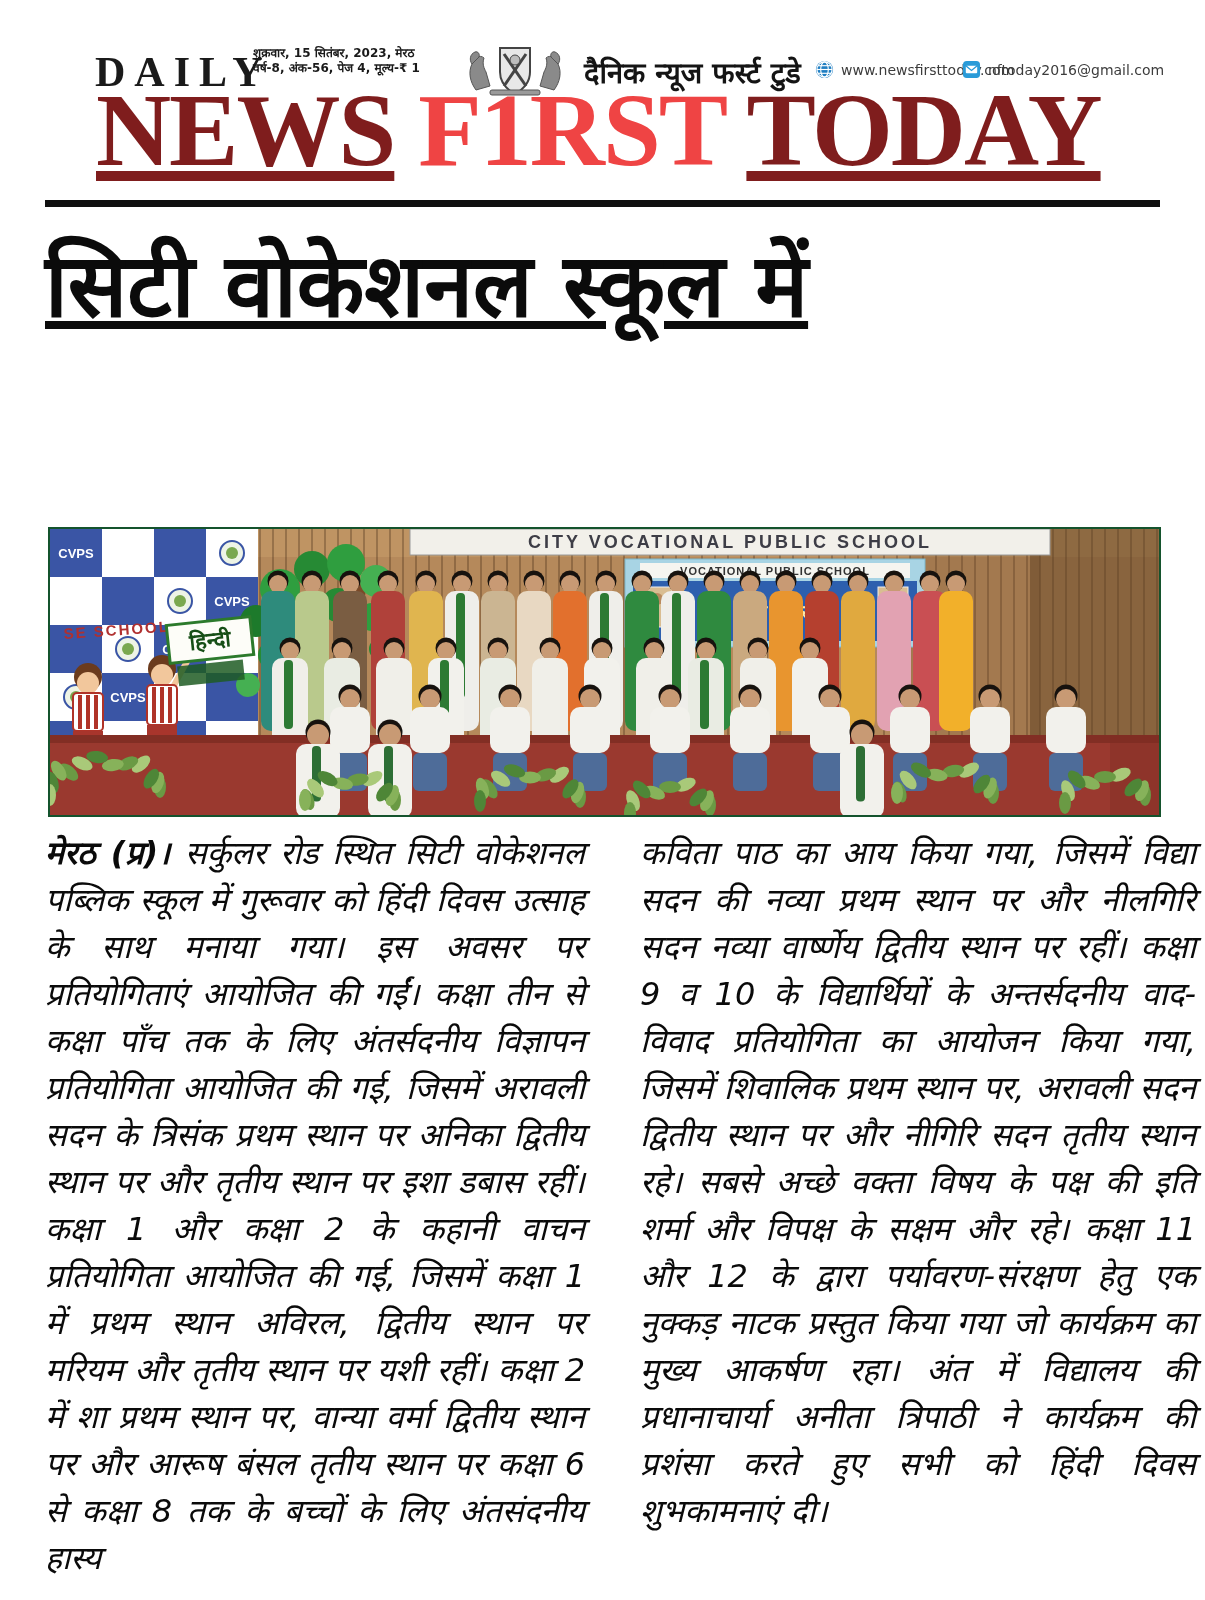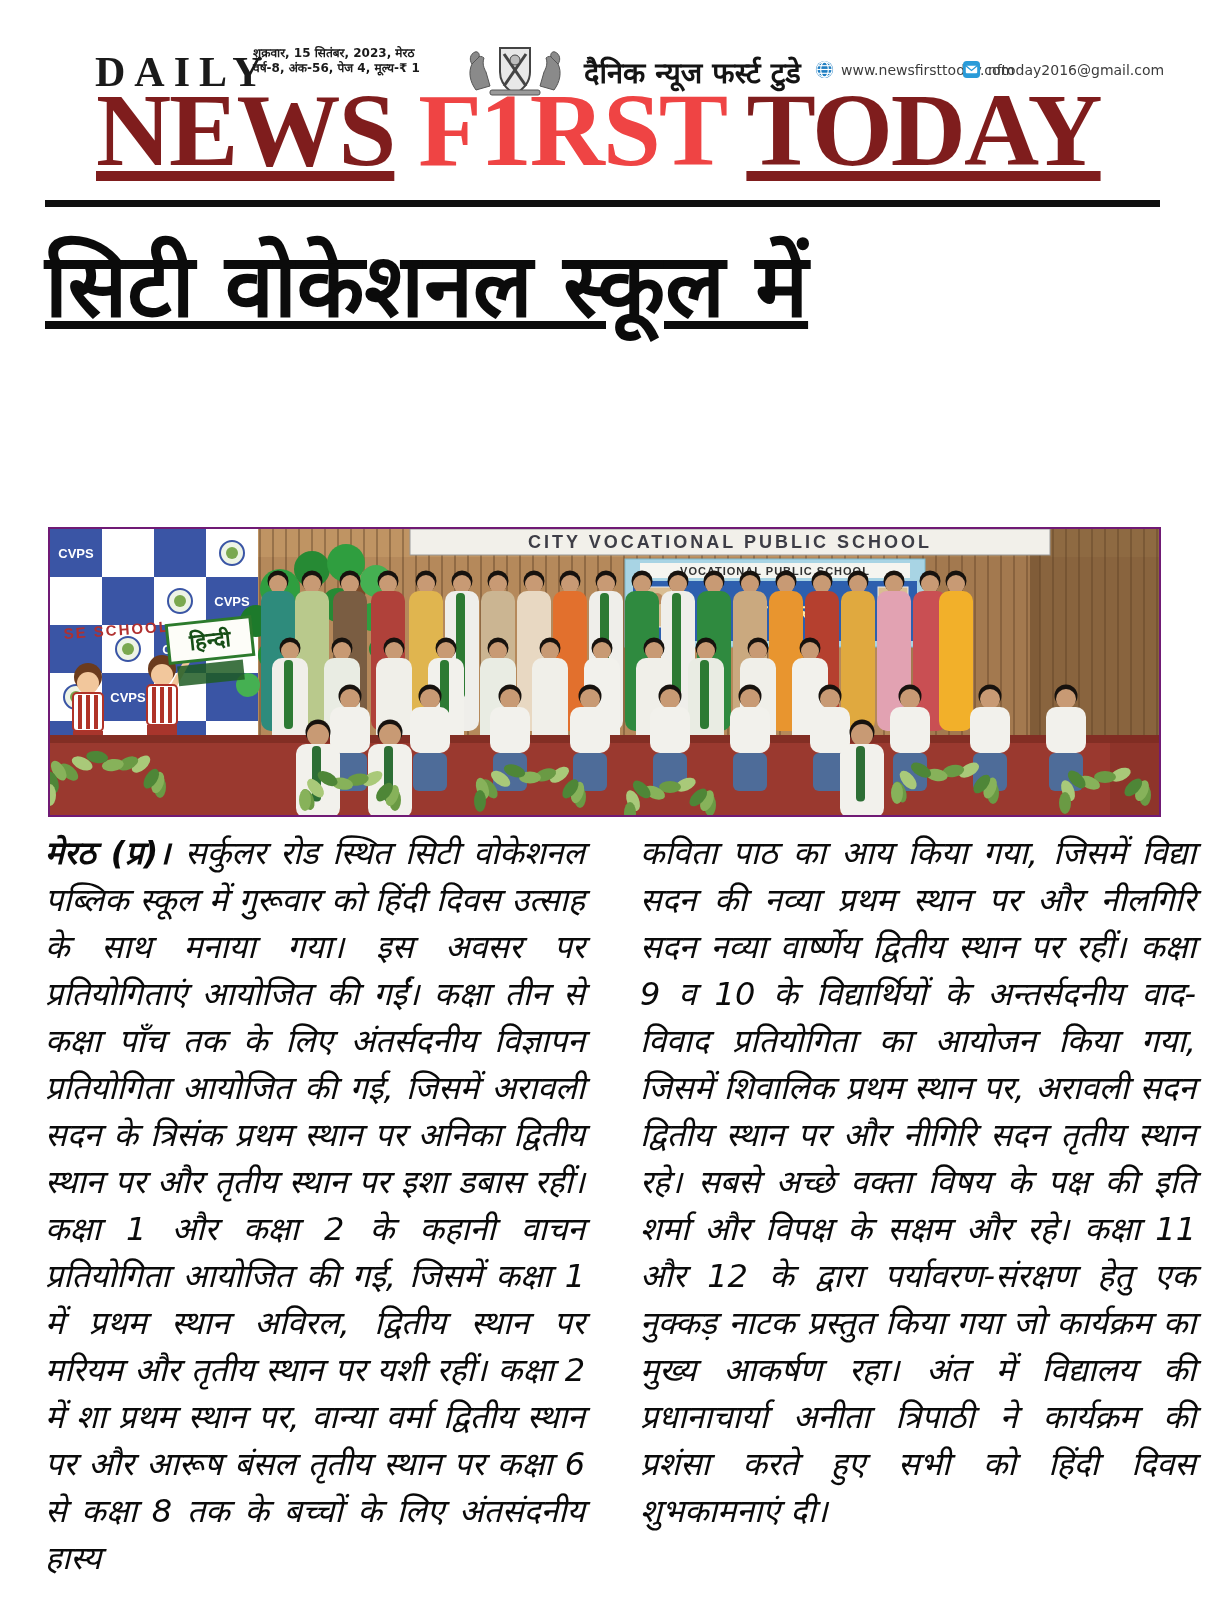--- a/index.html
+++ b/index.html
@@ -25,21 +25,21 @@
   .contact.mail{left:962px;}
   .rule{position:absolute;left:45px;top:200px;width:1115px;height:7px;background:#101010;}
 
   
   .headline{position:absolute;left:45px;top:228px;width:1120px;
          font-family:"DejaVu Sans",sans-serif;font-weight:800;color:#0b0b0b;
          font-size:88px;line-height:1.32;letter-spacing:0px;text-decoration:underline;}
 
   
   .photo-frame{position:absolute;left:48px;top:527px;width:1109px;height:286px;
-         border:2px solid #701a75;box-sizing:content-box;background:#b5895b;}
+         border:2px solid #14532d;box-sizing:content-box;background:#b5895b;}
   .photo-frame svg{display:block;}
 
   
   .col{position:absolute;top:830px;font-family:"DejaVu Sans",sans-serif;
        font-size:32px;line-height:47px;color:#0a0a0a;text-align:justify;font-style:italic;}
   .col-left{left:45px;width:540px;}
   .col-right{left:640px;width:556px;}
   .dateline{font-weight:bold;}
 </style>
 </head>

